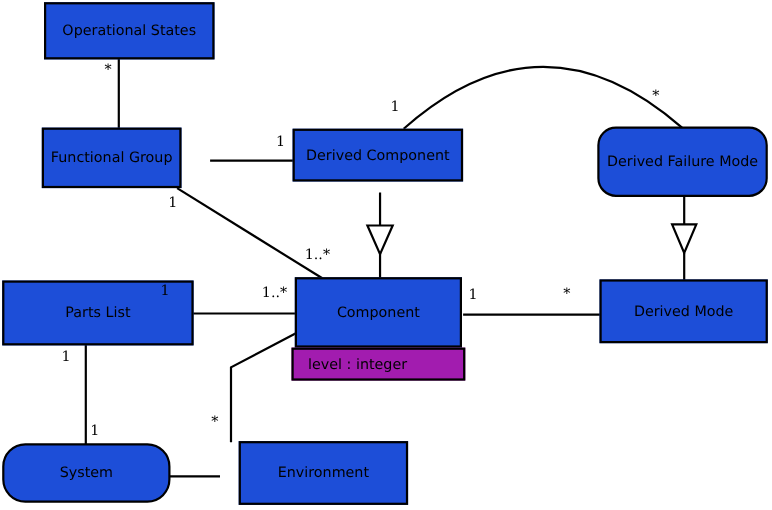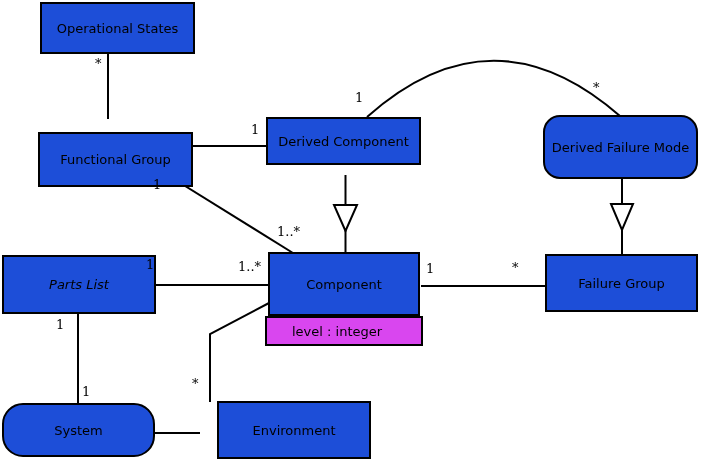--- a/index.html
+++ b/index.html
@@ -21,26 +21,26 @@
     align-items: center;
     justify-content: center;
     font-size: 13px;
     color: #000000;
     z-index: 2;
     white-space: nowrap;
   }
   .uml-attr {
     position: absolute;
     box-sizing: border-box;
-    background: #d946ef;
+    background: #a21caf;
     border: 2px solid #000000;
     display: flex;
     align-items: center;
     justify-content: flex-start;
-    padding-left: 25px;
+    padding-left: 13px;
     font-size: 13px;
     color: #000000;
     z-index: 3;
     white-space: nowrap;
   }
   .mult {
     position: absolute;
     font-family: "DejaVu Serif", serif;
     font-size: 13px;
     color: #000000;
@@ -80,45 +80,45 @@
 
     <line x1="153" y1="433" x2="200" y2="433" stroke="#000" stroke-width="2"></line>
 
     <polyline points="210,402 210,334 269,303" fill="none" stroke="#000" stroke-width="2"></polyline>
   </svg>
 
   <div class="uml-class" style="left:40px; top:2px; width:155px; height:52px;">
     <span>Operational States</span>
   </div>
 
-  <div class="uml-class" style="left:38px; top:132px; width:155px; height:55px;">
+  <div class="uml-class" style="left:38px; top:116px; width:127px; height:55px;">
     <span>Functional Group</span>
   </div>
 
   <div class="uml-class" style="left:266px; top:117px; width:155px; height:48px;">
     <span>Derived Component</span>
   </div>
 
   <div class="uml-class" style="left:543px; top:115px; width:155px; height:64px;border-radius:17px;">
     <span>Derived Failure Mode</span>
   </div>
 
-  <div class="uml-class" style="left:2px; top:255px; width:154px; height:59px;font-style:italic;">
+  <div class="uml-class" style="left:2px; top:255px; width:174px; height:59px;">
     <span>Parts List</span>
   </div>
 
   <div class="uml-class" style="left:268px; top:252px; width:152px; height:64px;">
     <span>Component</span>
   </div>
   <div class="uml-attr" style="left:265px; top:316px; width:158px; height:30px;">
     <span>level : integer</span>
   </div>
 
   <div class="uml-class" style="left:545px; top:254px; width:153px; height:58px;">
-    <span>Failure Group</span>
+    <span>Derived Mode</span>
   </div>
 
   <div class="uml-class" style="left:2px; top:403px; width:153px; height:54px;border-radius:21px;">
     <span>System</span>
   </div>
 
   <div class="uml-class" style="left:217px; top:401px; width:154px; height:58px;">
     <span>Environment</span>
   </div>
 

